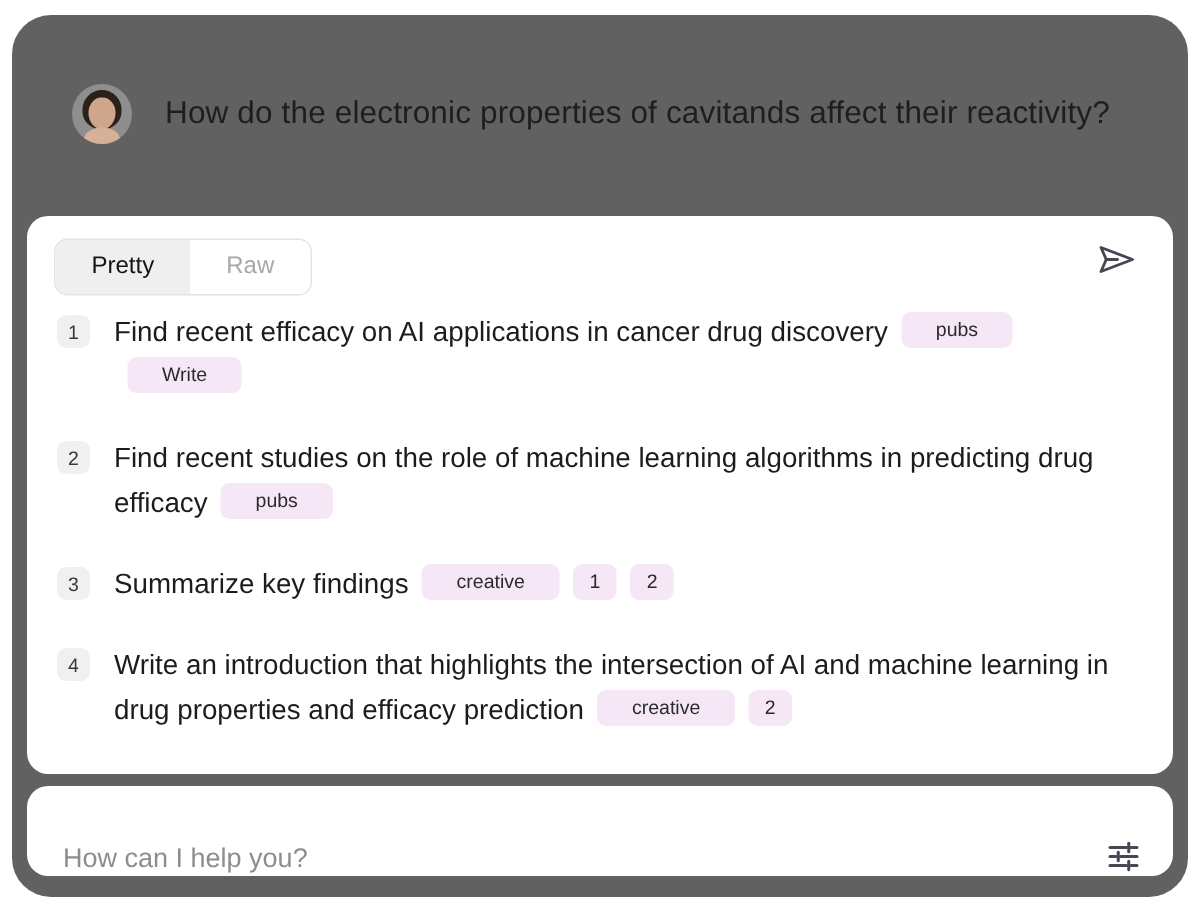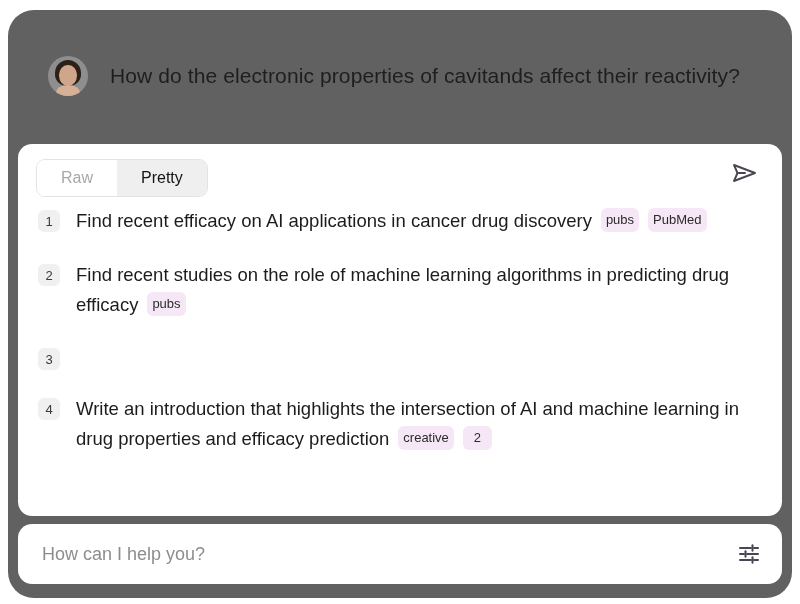--- a/index.html
+++ b/index.html
@@ -161,38 +161,38 @@
     max-width: 672px;
   }
   .row-text { }
   .badge {
     display: inline-block;
     background: #f5e7f5;
     color: #2b2b2b;
     border-radius: 6px;
     font-size: 13px;
     line-height: 16px;
-    padding: 4px 5px;
+    padding: 4px 23px;
     margin-left: 9px;
     vertical-align: 3px;
     white-space: nowrap;
   }
   .badge.num { padding: 4px 11px; }
 
   
   #chat-input-bar {
     position: absolute;
     left: 10px;
     top: 514px;
     width: 764px;
     height: 60px;
     background: #ffffff;
     border-radius: 14px;
     display: flex;
-    align-items: center;
+    align-items: flex-end;
     box-sizing: border-box;
     padding: 0 20px 0 22px;
   }
   #chat-input {
     flex: 1 1 auto;
     border: none;
     outline: none;
     font-family: "Liberation Sans", sans-serif;
     font-size: 18px;
     color: #1c1c1c;
@@ -220,49 +220,52 @@
       <div class="av-face"></div>
       <div class="av-body"></div>
     </div>
     <div id="question-text">How do the electronic properties of cavitands affect their reactivity?</div>
   </div>
 
   <div id="results-card">
 
     <div id="card-header">
       <div id="tab-group">
+        <div class="tab active">Pretty</div>
         <div class="tab">Raw</div>
-        <div class="tab active">Pretty</div>
       </div>
       <div id="send-button">
         <svg width="26" height="22" viewBox="0 0 26 22" fill="none">
           <path d="M2 3 L23 11 L2 19 L5.5 11 Z" stroke="#4a4453" stroke-width="1.9" stroke-linejoin="round" fill="none"></path>
           <path d="M5.5 11 L13 11" stroke="#4a4453" stroke-width="1.9" stroke-linecap="round"></path>
         </svg>
       </div>
     </div>
 
     <div id="suggestion-list">
 
       <div class="suggestion-row">
         <div class="row-index">1</div>
         <div class="row-body">
-          <span class="row-text">Find recent efficacy on AI applications in cancer drug discovery</span><span class="badge">pubs</span><span class="badge">PubMed</span>
+          <span class="row-text">Find recent efficacy on AI applications in cancer drug discovery</span><span class="badge">pubs</span><span class="badge">Write</span>
         </div>
       </div>
 
       <div class="suggestion-row">
         <div class="row-index">2</div>
         <div class="row-body">
           <span class="row-text">Find recent studies on the role of machine learning algorithms in predicting drug efficacy</span><span class="badge">pubs</span>
         </div>
       </div>
 
       <div class="suggestion-row">
         <div class="row-index">3</div>
+        <div class="row-body">
+          <span class="row-text">Summarize key findings</span><span class="badge">creative</span><span class="badge num">1</span><span class="badge num">2</span>
+        </div>
       </div>
 
       <div class="suggestion-row">
         <div class="row-index">4</div>
         <div class="row-body">
           <span class="row-text">Write an introduction that highlights the intersection of AI and machine learning in drug properties and efficacy prediction</span><span class="badge">creative</span><span class="badge num">2</span>
         </div>
       </div>
 
     </div>

